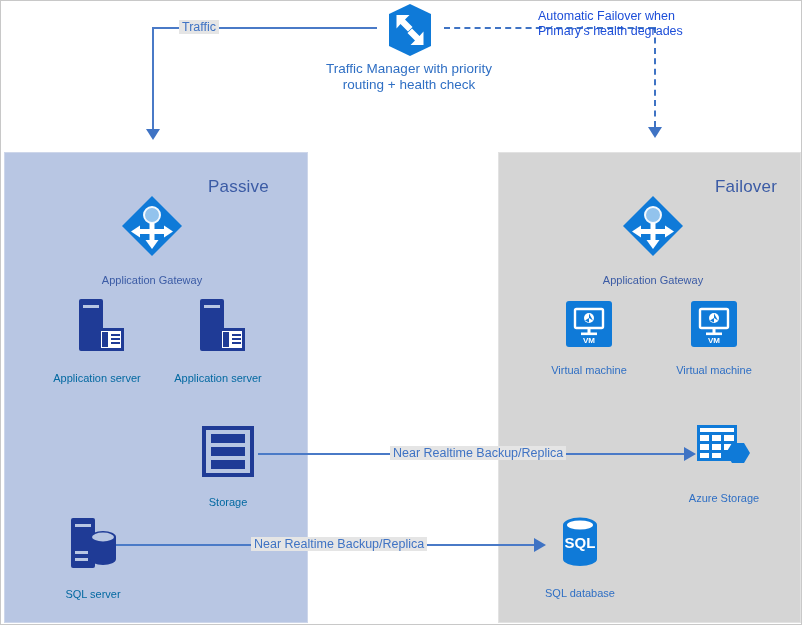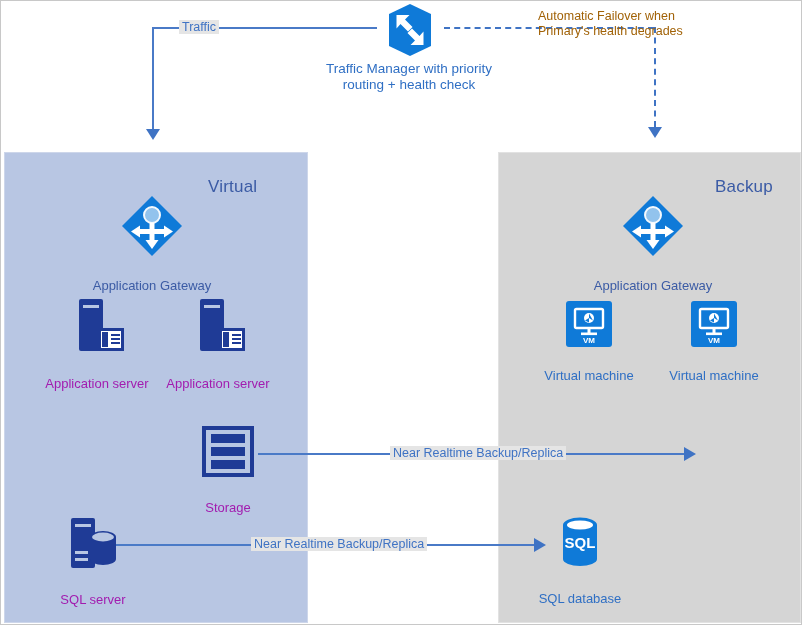--- a/index.html
+++ b/index.html
@@ -46,27 +46,27 @@
     letter-spacing: .2px;
   }
   #title-active { left: 207px; top: 176px; }
   #title-passive { left: 714px; top: 176px; }
 
   .node {
     position: absolute;
     text-align: center;
   }
   .node-label {
-    font-size: 13px;
+    font-size: 11px;
     line-height: 14px;
     color: #2f6fc4;
     white-space: nowrap;
-    margin-top: 16px;
-  }
-  .node-label.navy { color: #a21caf; }
+    margin-top: 10px;
+  }
+  .node-label.navy { color: #0369a1; }
   .node-label.gw { color: #3b5ba5; }
 
   .icon-wrap { display: block; margin: 0 auto; }
 
   
   .edge {
     position: absolute;
     background: #4a7ac7;
   }
   .edge.h { height: 2px; }
@@ -101,43 +101,43 @@
     color: #3f73c4;
     background: #e5e5e5;
     padding: 0 3px;
     white-space: nowrap;
     line-height: 14px;
   }
   .note {
     position: absolute;
     font-size: 12.5px;
     line-height: 15px;
-    color: #a16207;
+    color: #1d4ed8;
     white-space: pre-line;
   }
   .tm-caption {
     position: absolute;
     width: 170px;
     text-align: center;
     font-size: 13.5px;
     line-height: 16px;
     color: #2f6fc4;
     font-weight: normal;
   }
 </style>
 </head>
 <body>
 
 <div id="canvas">
 
   <div class="panel" id="panel-active"></div>
   <div class="panel" id="panel-passive"></div>
 
-  <div class="panel-title" id="title-active">Virtual</div>
-  <div class="panel-title" id="title-passive">Backup</div>
+  <div class="panel-title" id="title-active">Passive</div>
+  <div class="panel-title" id="title-passive">Failover</div>
 
   <div class="node" style="left:372px; top:1px; width:74px;">
     <span class="icon-wrap">
       <svg width="74" height="56" viewBox="0 0 74 56">
         <g fill="#0f7ad8">
           <path d="M37 2 L58 12 L58 44 L37 54 L16 44 L16 12 Z"></path>
         </g>
         <g fill="#ffffff">
           <path d="M26 14 L40 14 L34.5 19.5 L42 27 L34 35 L26.5 27.5 L21 33 L21 19 Z" opacity="0"></path>
         </g>
@@ -321,20 +321,40 @@
         <g fill="#1f3b96">
           <rect x="12" y="9" width="34" height="9"></rect>
           <rect x="12" y="22" width="34" height="9"></rect>
           <rect x="12" y="35" width="34" height="9"></rect>
         </g>
       </svg>
     </span>
     <div class="node-label navy">Storage</div>
   </div>
 
+  <div class="node" style="left:664px; top:420px; width:118px;">
+    <span class="icon-wrap">
+      <svg width="62" height="56" viewBox="0 0 62 56">
+        <rect x="4" y="4" width="40" height="36" fill="#0f7ad8"></rect>
+        <g fill="#ffffff">
+          <rect x="7" y="7" width="34" height="4"></rect>
+          <rect x="7" y="14" width="9" height="6"></rect>
+          <rect x="19" y="14" width="9" height="6"></rect>
+          <rect x="31" y="14" width="10" height="6"></rect>
+          <rect x="7" y="23" width="9" height="6"></rect>
+          <rect x="19" y="23" width="9" height="6"></rect>
+          <rect x="31" y="23" width="10" height="6"></rect>
+          <rect x="7" y="32" width="9" height="5"></rect>
+          <rect x="19" y="32" width="9" height="5"></rect>
+        </g>
+        <path d="M39 22 L51 22 L57 32 L51 42 L39 42 L33 32 Z" fill="#0f7ad8"></path>
+      </svg>
+    </span>
+    <div class="node-label">Azure Storage</div>
+  </div>
 
   <div class="edge h" style="left:113px; top:543px; width:424px;"></div>
   <div class="arrow-right" style="left:533px; top:537px;"></div>
   <div class="edge-label" style="left:250px; top:536px;">Near Realtime Backup/Replica</div>
 
   <div class="node" style="left:47px; top:514px; width:90px;">
     <span class="icon-wrap">
       <svg width="60" height="58" viewBox="0 0 60 58">
         <g fill="#1f3b96">
           <rect x="8" y="3" width="24" height="50" rx="2"></rect>

